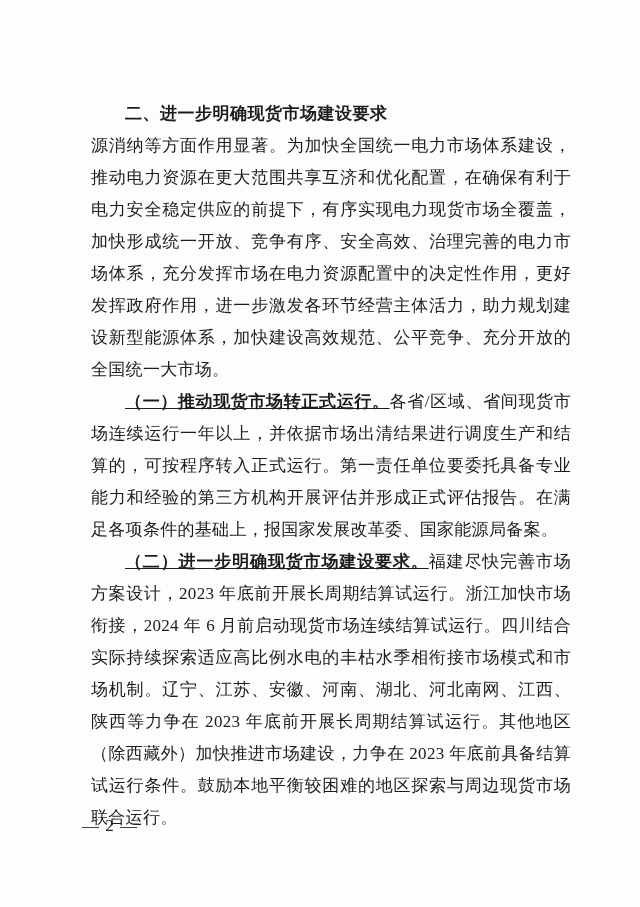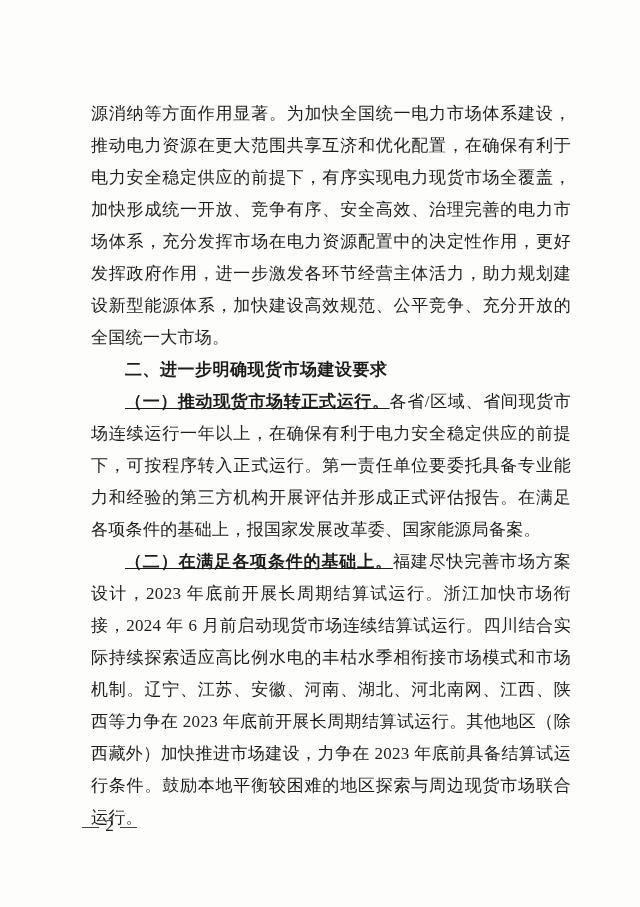--- a/index.html
+++ b/index.html
@@ -46,23 +46,23 @@
     font-size: 17px;
     letter-spacing: 1px;
     color: #222222;
   }
 </style>
 </head>
 <body>
 
 <div class="page">
 
+  <p class="para indent section-heading">二、进一步明确现货市场建设要求</p>
+
   <p class="para">源消纳等方面作用显著。为加快全国统一电力市场体系建设，推动电力资源在更大范围共享互济和优化配置，在确保有利于电力安全稳定供应的前提下，有序实现电力现货市场全覆盖，加快形成统一开放、竞争有序、安全高效、治理完善的电力市场体系，充分发挥市场在电力资源配置中的决定性作用，更好发挥政府作用，进一步激发各环节经营主体活力，助力规划建设新型能源体系，加快建设高效规范、公平竞争、充分开放的全国统一大市场。</p>
 
-  <p class="para indent section-heading">二、进一步明确现货市场建设要求</p>
+  <p class="para indent"><span class="item-lead">（一）推动现货市场转正式运行。</span><span>各省/区域、省间现货市场连续运行一年以上，并依据市场出清结果进行调度生产和结算的，可按程序转入正式运行。第一责任单位要委托具备专业能力和经验的第三方机构开展评估并形成正式评估报告。在满足各项条件的基础上，报国家发展改革委、国家能源局备案。</span></p>
 
-  <p class="para indent"><span class="item-lead">（一）推动现货市场转正式运行。</span><span>各省/区域、省间现货市场连续运行一年以上，在确保有利于电力安全稳定供应的前提下，可按程序转入正式运行。第一责任单位要委托具备专业能力和经验的第三方机构开展评估并形成正式评估报告。在满足各项条件的基础上，报国家发展改革委、国家能源局备案。</span></p>
-
-  <p class="para indent"><span class="item-lead">（二）在满足各项条件的基础上。</span><span>福建尽快完善市场方案设计，2023 年底前开展长周期结算试运行。浙江加快市场衔接，2024 年 6 月前启动现货市场连续结算试运行。四川结合实际持续探索适应高比例水电的丰枯水季相衔接市场模式和市场机制。辽宁、江苏、安徽、河南、湖北、河北南网、江西、陕西等力争在 2023 年底前开展长周期结算试运行。其他地区（除西藏外）加快推进市场建设，力争在 2023 年底前具备结算试运行条件。鼓励本地平衡较困难的地区探索与周边现货市场联合运行。</span></p>
+  <p class="para indent"><span class="item-lead">（二）进一步明确现货市场建设要求。</span><span>福建尽快完善市场方案设计，2023 年底前开展长周期结算试运行。浙江加快市场衔接，2024 年 6 月前启动现货市场连续结算试运行。四川结合实际持续探索适应高比例水电的丰枯水季相衔接市场模式和市场机制。辽宁、江苏、安徽、河南、湖北、河北南网、江西、陕西等力争在 2023 年底前开展长周期结算试运行。其他地区（除西藏外）加快推进市场建设，力争在 2023 年底前具备结算试运行条件。鼓励本地平衡较困难的地区探索与周边现货市场联合运行。</span></p>
 
   <div class="page-footer">— 2 —</div>
 
 </div>
 
 </body></html>

